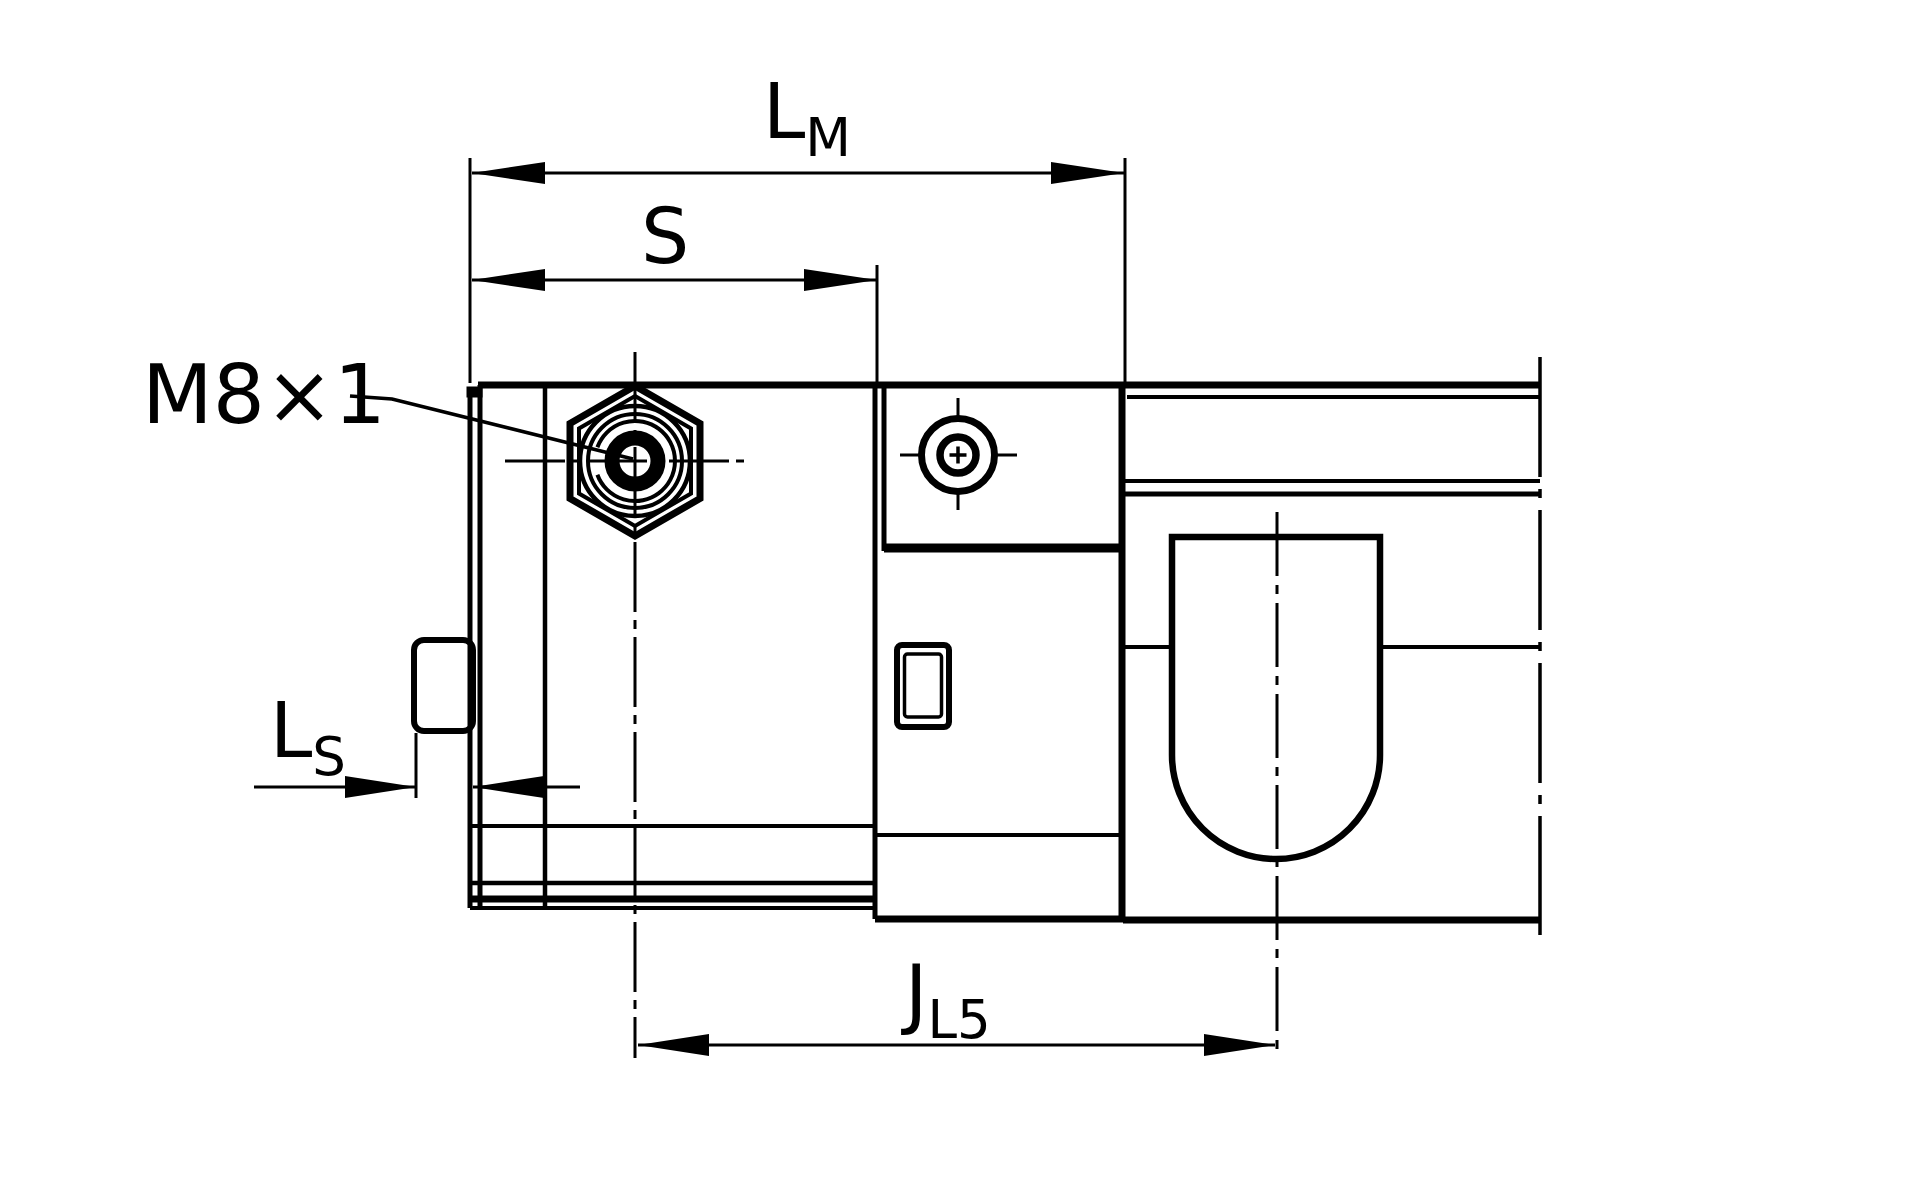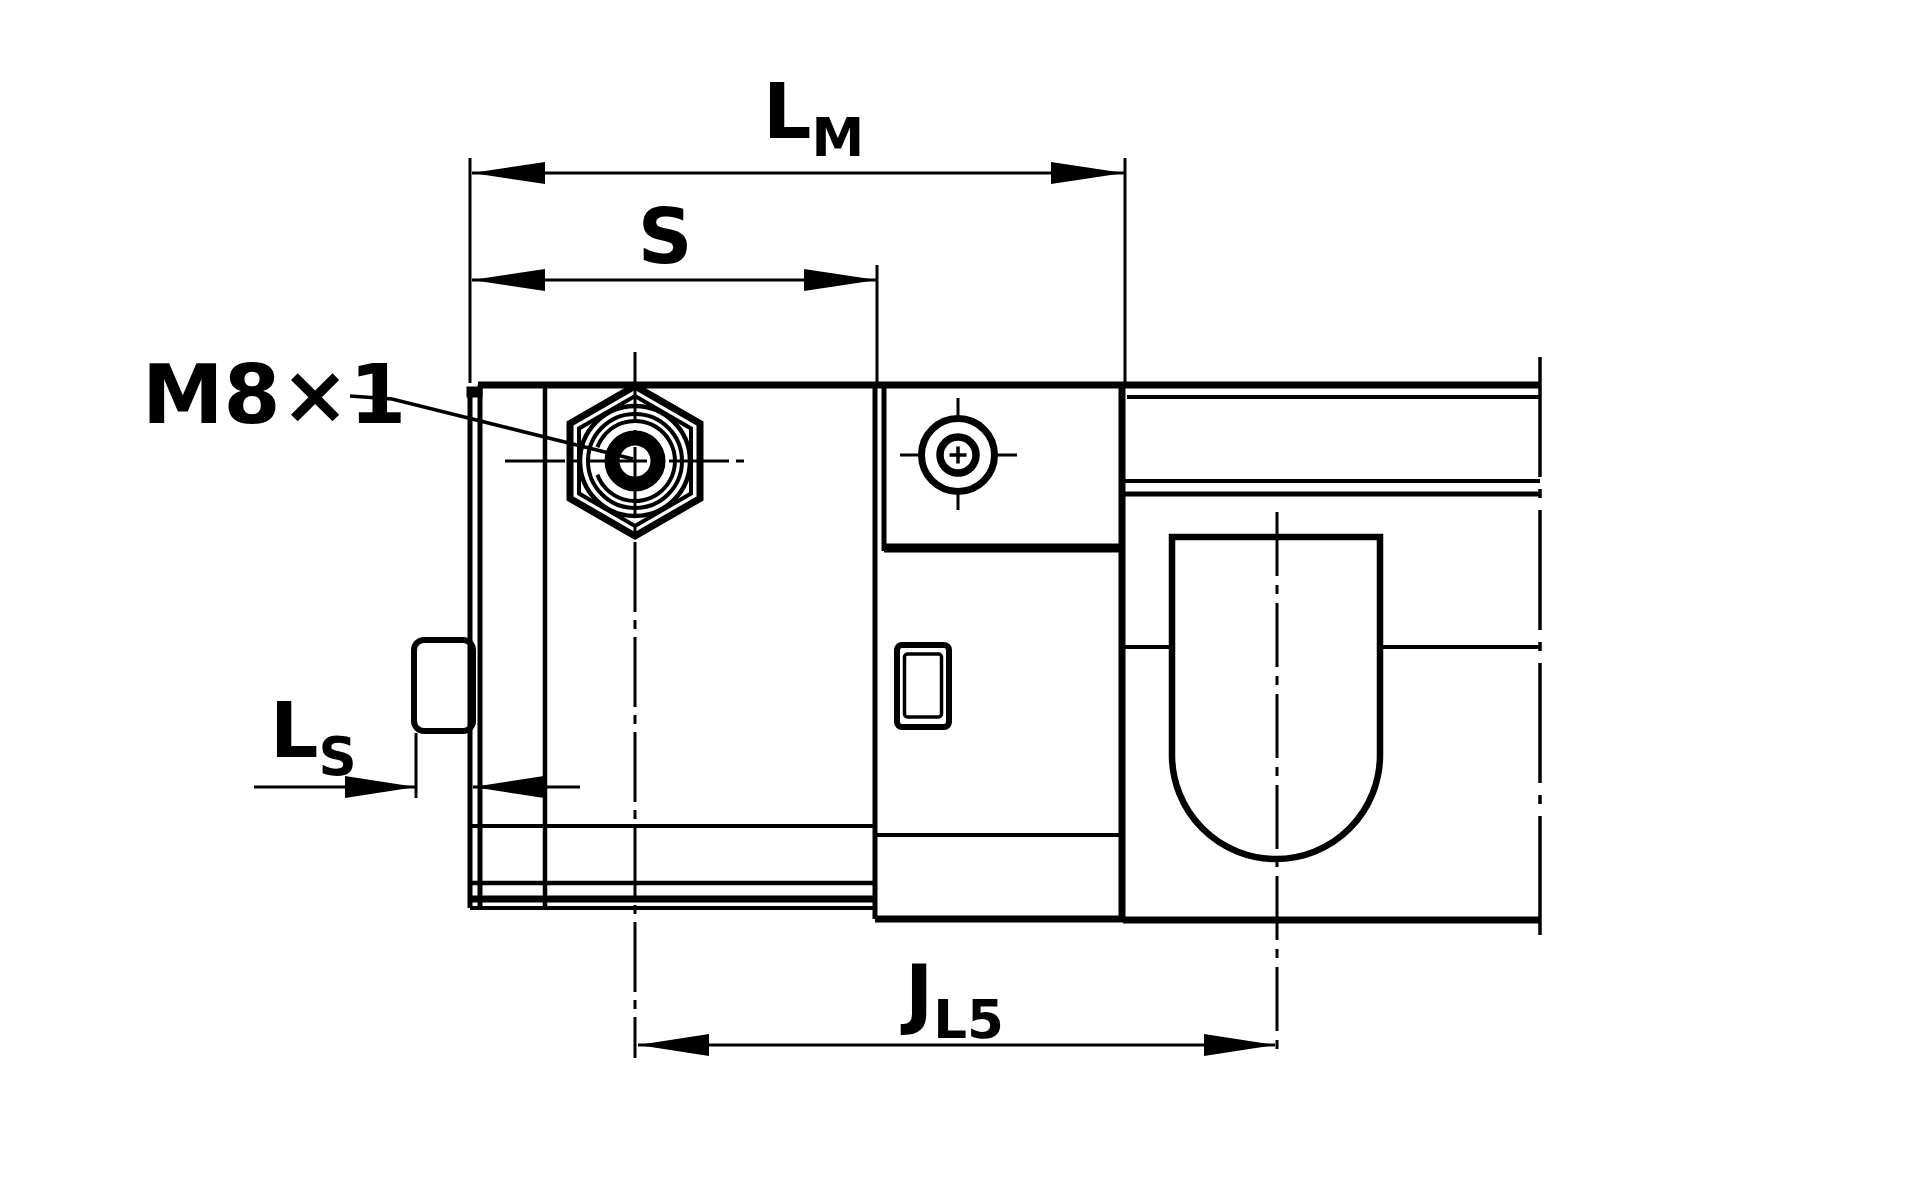--- a/index.html
+++ b/index.html
@@ -2,21 +2,21 @@
 <html><head>
 <meta charset="utf-8">
 <style>
   html,body{margin:0;padding:0;}
   body{
     width:1920px;height:1200px;
     background:#ffffff;
     font-family:"DejaVu Sans","Liberation Sans",sans-serif;
     overflow:hidden;
   }
-  .stage{position:relative;width:1920px;height:1200px;background:#fff;font-weight:bold;}
+  .stage{position:relative;width:1920px;height:1200px;background:#fff;}
   svg{position:absolute;left:0;top:0;}
   svg text{fill:#000;}
   .dimtext{font-size:76px;}
   .dimsub{font-size:53px;}
   .callout{font-size:82px;}
 </style>
 </head>
 <body>
 
 <div class="stage">

